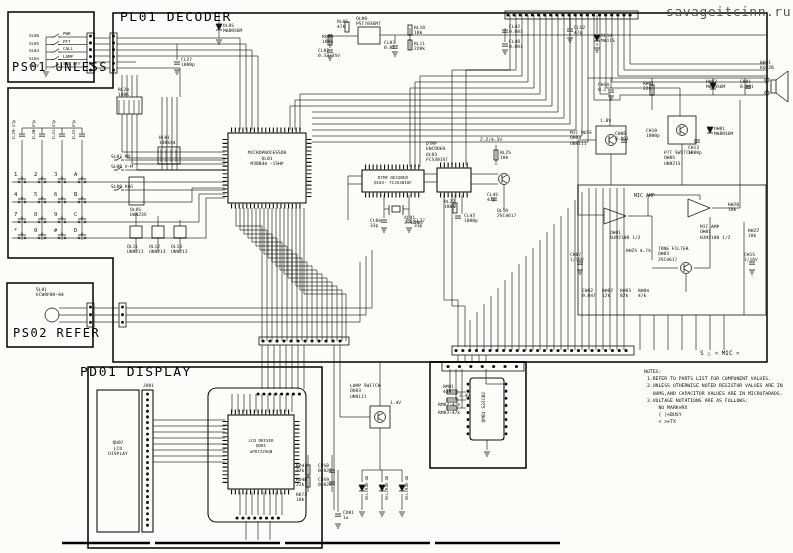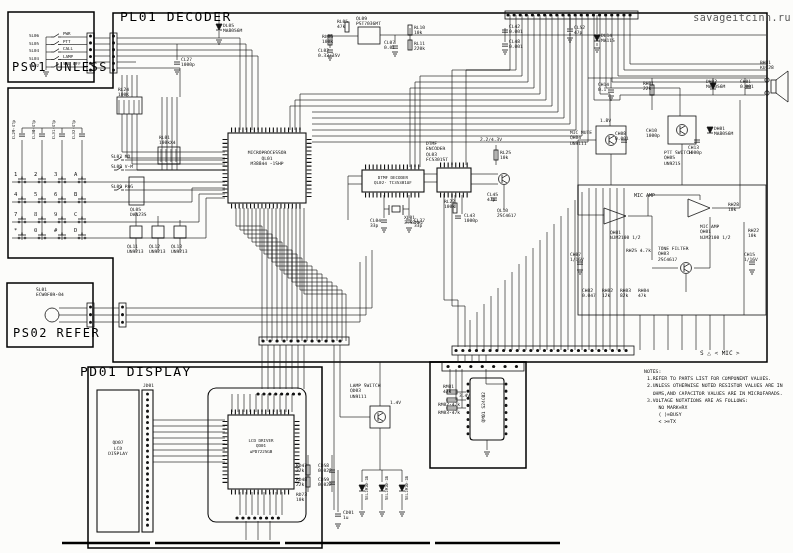--- a/index.html
+++ b/index.html
@@ -6,21 +6,21 @@
   .page{position:relative;width:793px;height:553px;background:#fcfcfa;
         font-family:"DejaVu Sans Mono",monospace;color:#111;overflow:hidden;}
   svg.wires{position:absolute;left:0;top:0;}
   .lbl{position:absolute;font-size:4.6px;line-height:1.15;white-space:pre-line;color:#111;}
   .vlbl{writing-mode:vertical-rl;transform:rotate(180deg);}
   .title{position:absolute;font-size:13px;letter-spacing:1.5px;color:#000;}
   .t12{font-size:12px;}
   .ictxt{position:absolute;text-align:center;font-size:4.6px;line-height:1.25;white-space:pre-line;}
   .key{position:absolute;font-size:5.5px;}
   .sw{position:absolute;font-size:4.2px;}
-  .watermark{position:absolute;top:12px;right:2px;font-size:10px;color:#555;letter-spacing:.5px;}
+  .watermark{position:absolute;top:4px;right:2px;font-size:13px;color:#555;letter-spacing:.5px;}
   .notes{position:absolute;left:644px;top:368px;font-size:4.8px;line-height:1.5;white-space:pre;}
   .sheet{position:absolute;left:700px;top:349px;font-size:6px;}
 </style>
 </head>
 <body>
 
 <div class="page">
 
 <svg class="wires" width="793" height="553" viewBox="0 0 793 553">
   <defs>

